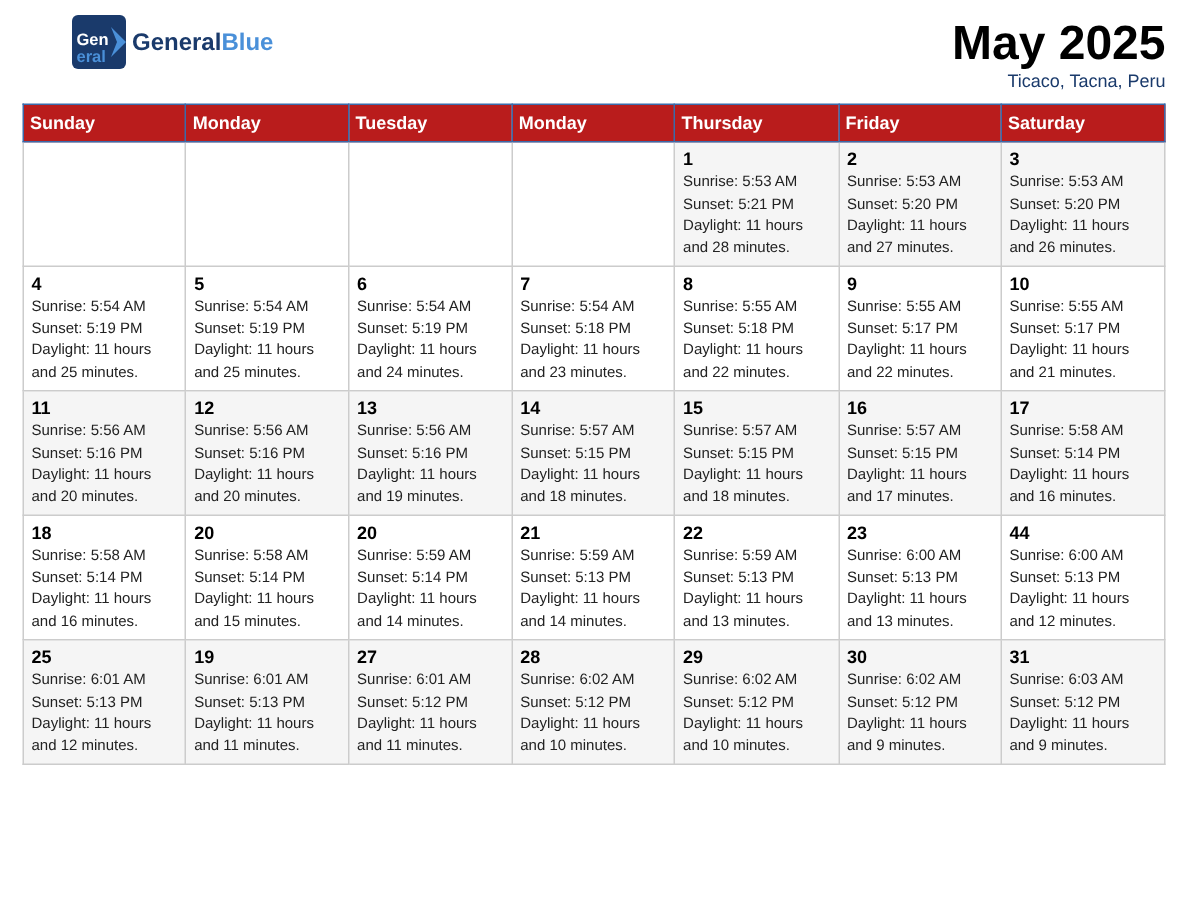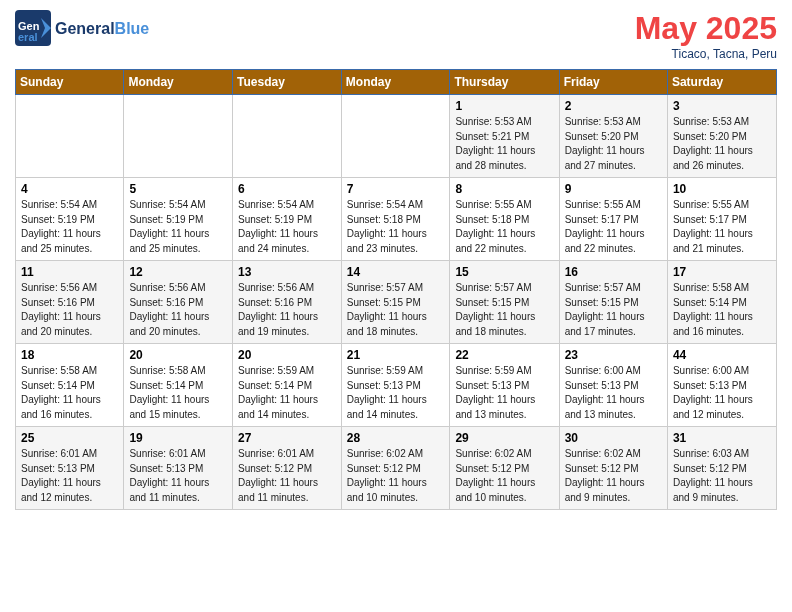--- a/index.html
+++ b/index.html
@@ -23,36 +23,36 @@
     .logo {
       display: flex;
       flex-direction: column;
       align-items: flex-start;
     }
     .title-block {
       text-align: right;
     }
     .title-block h1 {
       font-size: 32px;
-      color: #ef4444;
+      color: #000000;
       font-weight: bold;
       text-align: center;
     }
     .title-block h2 {
       font-size: 12px;
       color: #1a3a6b;
       font-weight: normal;
     }
     table {
       width: 100%;
       border-collapse: collapse;
       font-size: 10.5px;
     }
     thead tr th {
-      background: #a16207;
+      background: #b91c1c;
       color: #fff;
       padding: 5px 4px;
       text-align: left;
       font-size: 12px;
       font-weight: bold;
       border: 1px solid #3a6aaa;
     }
     tbody tr td {
       border: 1px solid #ccc;
       vertical-align: top;
@@ -81,21 +81,21 @@
     .logo-svg {
       margin-bottom: 2px;
     }
   </style>
 </head>
 <body>
 
 <div class="container">
   <div class="header">
     <div class="logo">
-      <div style="display:flex;align-items:center;gap:4px;">
+      <div style="display:flex;align-items:center;gap:4px;margin-left:33px;">
         <svg class="logo-svg" width="36" height="36" viewBox="0 0 36 36">
           <rect x="0" y="0" width="36" height="36" rx="4" fill="#1a3a6b"></rect>
           <text x="3" y="20" font-size="11" font-weight="bold" fill="white" font-family="Arial">Gen</text>
           <text x="3" y="31" font-size="11" font-weight="bold" fill="#4a90d9" font-family="Arial">eral</text>
           <polygon points="26,8 36,18 26,28 30,18" fill="#4a90d9"></polygon>
         </svg>
         <div>
           <div style="font-size:16px;font-weight:bold;color:#1a3a6b;line-height:1.1;">
             <span style="color:#1a3a6b;">General</span><span style="color:#4a90d9;">Blue</span>
           </div>

